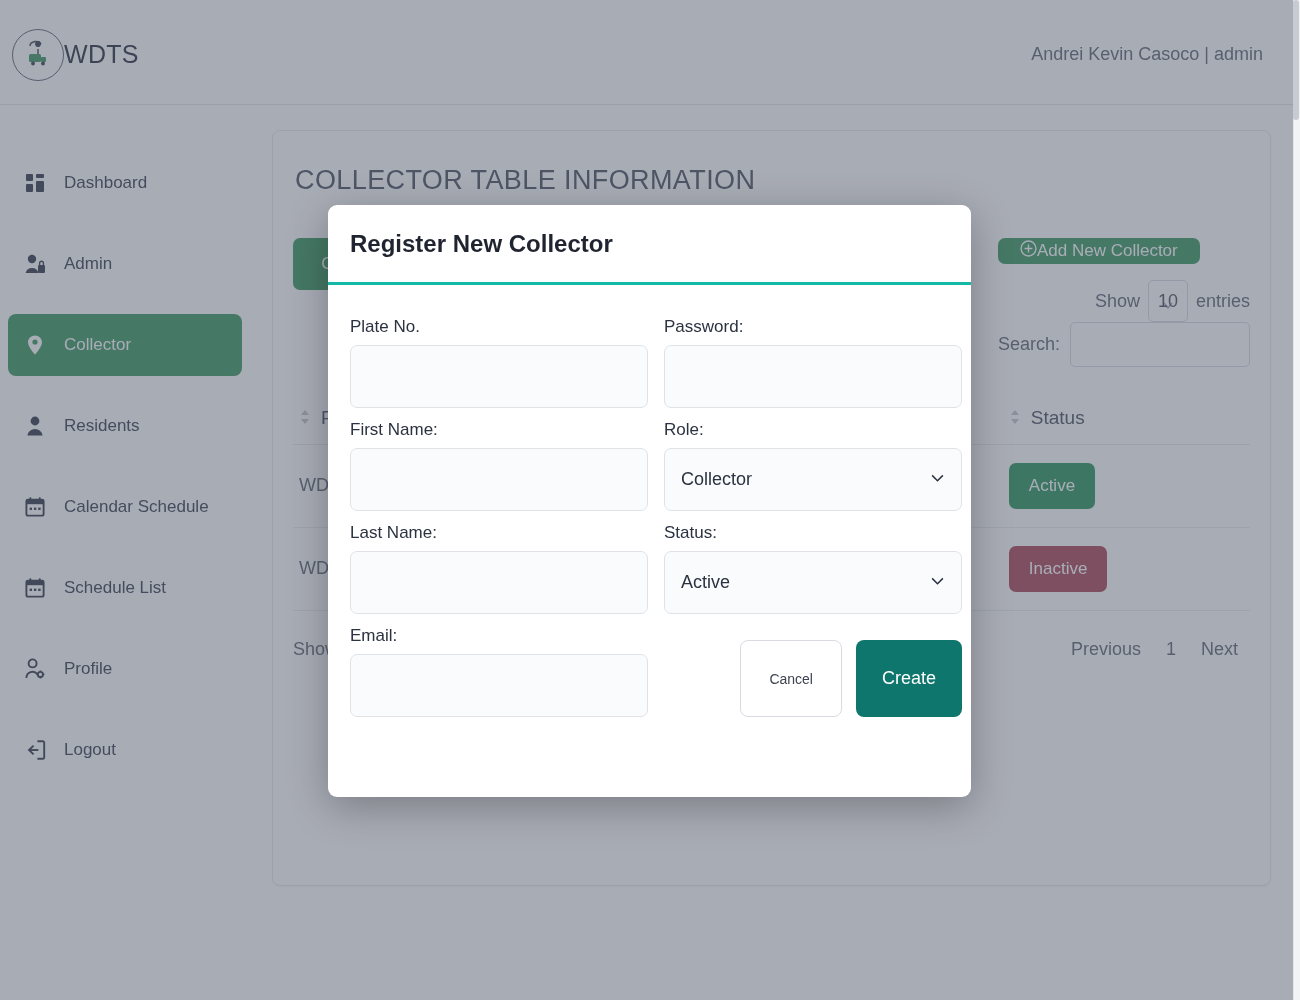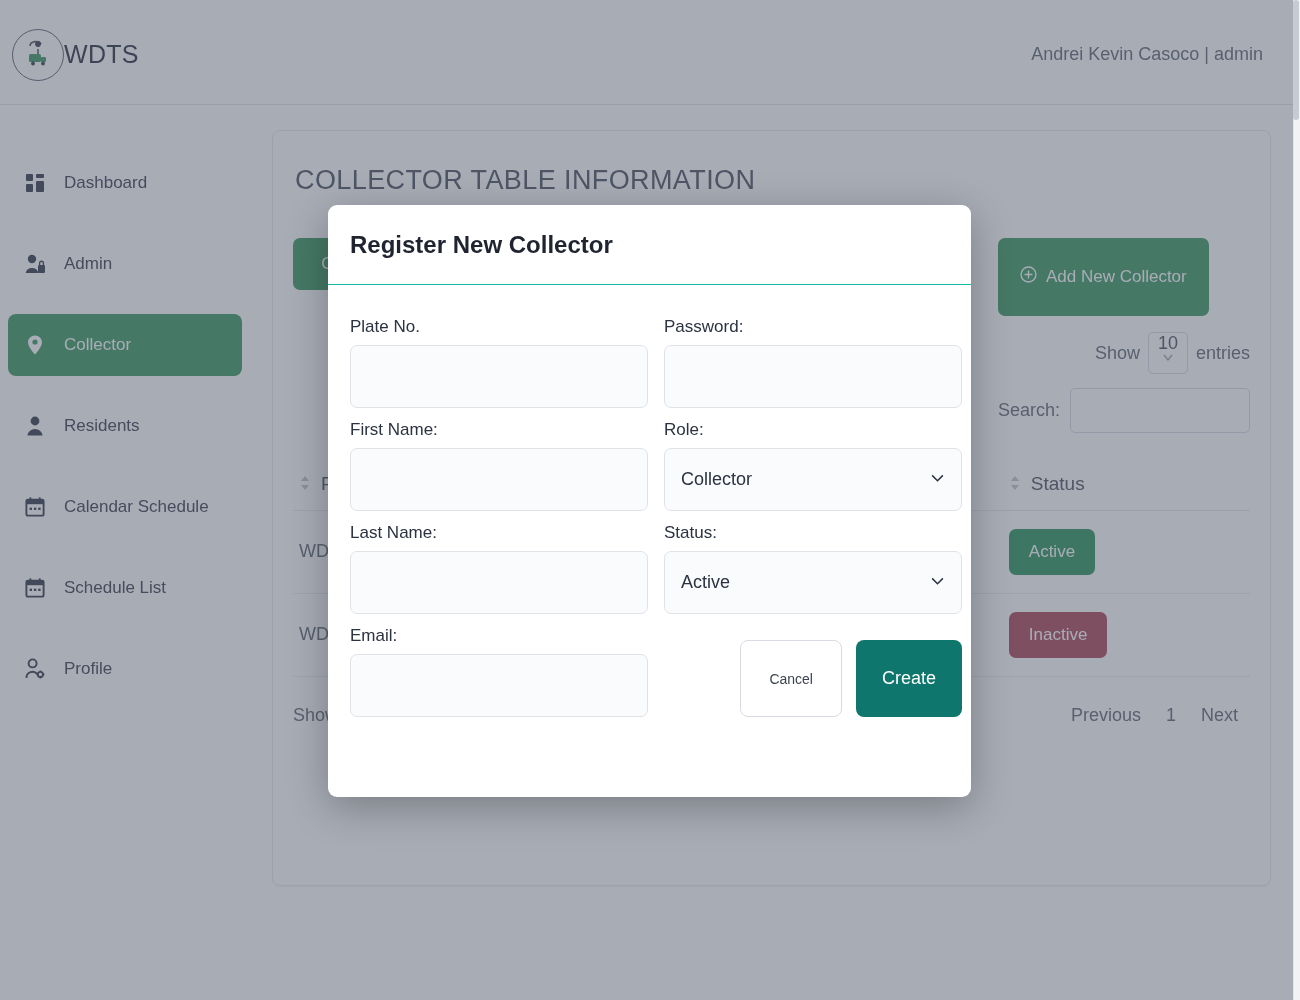--- a/index.html
+++ b/index.html
@@ -74,35 +74,35 @@
   .btn {
     border: none; border-radius: 7px; cursor: pointer;
     font-family: "Liberation Sans", sans-serif;
   }
   .btn-copy {
     background: #4ca06e; color: #fff; font-size: 17px;
     padding: 16px 26px; min-width: 96px;
   }
   .btn-add {
     background: #4ca06e; color: #fff; font-size: 17px;
-    padding: 28px 22px; display: inline-flex; align-items: center; gap: 9px;
+    padding: 2px 22px; display: inline-flex; align-items: center; 
   }
   .length-row {
     display: flex; align-items: center; justify-content: flex-end;
     gap: 8px; font-size: 18px; color: #6e7582; margin-top: 16px;
   }
   .len-select {
     width: 40px; height: 42px; border: 1px solid #d9dde3; border-radius: 5px;
     background: #fff; font-size: 18px; color: #5b6370;
-    position: relative; display: flex; align-items: flex-start; justify-content: center;
+    position: relative; display: flex; align-items: center; justify-content: center;
   }
   .len-select .caret { position: absolute; left: 50%; transform: translateX(-6px); top: 14px; opacity: .55; }
   .search-row {
     display: flex; align-items: center; justify-content: flex-end;
-    gap: 10px; font-size: 18px; color: #6e7582; margin-top: 14px;
+    gap: 10px; font-size: 18px; color: #6e7582; 
   }
   .search-input {
     width: 180px; height: 45px; border: 1px solid #d9dde3; border-radius: 5px;
     background: #fff;
   }
 
   
   table { width: 100%; border-collapse: collapse; margin-top: 26px; }
   thead th {
     text-align: left; font-weight: normal; font-size: 19px; color: #5b6370;
@@ -136,21 +136,21 @@
     background: rgba(62, 71, 90, 0.45);
   }
   #modal {
     position: absolute; left: 328px; top: 205px; width: 643px; height: 592px;
     background: #ffffff; border-radius: 9px;
     box-shadow: 0 10px 40px rgba(0,0,0,.28);
     overflow: hidden;
   }
   .modal-head {
     height: 80px; display: flex; align-items: center;
-    padding: 4px 22px; border-bottom: 1px solid #14b8a6;
+    padding: 4px 22px; border-bottom: 3px solid #14b8a6;
   }
   .modal-head h2 { font-size: 24px; color: #1f2430; font-weight: bold; }
   .modal-body { padding: 20px 22px 0 22px; }
   .grid2 { display: grid; grid-template-columns: 298px 298px; column-gap: 16px; }
   .fld-label {
     font-size: 17px; color: #2b3240; margin: 12px 0 8px 0; display: block;
   }
   .fld-input {
     width: 100%; height: 63px; background: #fafbfc;
     border: 1px solid #dfe3e8; border-radius: 7px;
@@ -282,20 +282,30 @@
       <div class="nav-item">
         <span>
           <svg class="nav-ico" width="22" height="22" viewBox="0 0 22 22">
             <circle cx="8.6" cy="5.4" r="4" fill="none" stroke="#444b59" stroke-width="1.9"></circle>
             <path d="M2.4 20 a6.2 6.2 0 0 1 11 -3.9" fill="none" stroke="#444b59" stroke-width="1.9"></path>
             <circle cx="16.4" cy="16.4" r="2.6" fill="none" stroke="#444b59" stroke-width="1.8"></circle>
             <path d="M16.4 12.4 v1.2 M16.4 19.2 v1.2 M12.4 16.4 h1.2 M19.2 16.4 h1.2" stroke="#444b59" stroke-width="1.6"></path>
           </svg>
         </span>
         <span>Profile</span>
+      </div>
+      <div class="nav-item">
+        <span>
+          <svg class="nav-ico" width="22" height="22" viewBox="0 0 22 22">
+            <path d="M13.4 2.2 h5.4 a1.4 1.4 0 0 1 1.4 1.4 v14.8 a1.4 1.4 0 0 1 -1.4 1.4 h-5.4" fill="none" stroke="#444b59" stroke-width="1.9"></path>
+            <path d="M9.6 6.6 L5 11 l4.6 4.4" fill="none" stroke="#444b59" stroke-width="1.9"></path>
+            <path d="M5 11 h9.4" fill="none" stroke="#444b59" stroke-width="1.9"></path>
+          </svg>
+        </span>
+        <span>Logout</span>
       </div>
     </nav>
 
   <div class="content">
     <div class="card">
       <h1 class="card-title">COLLECTOR TABLE INFORMATION</h1>
 
       <div class="toolbar-row">
         <button class="btn btn-copy">Copy</button>
 

